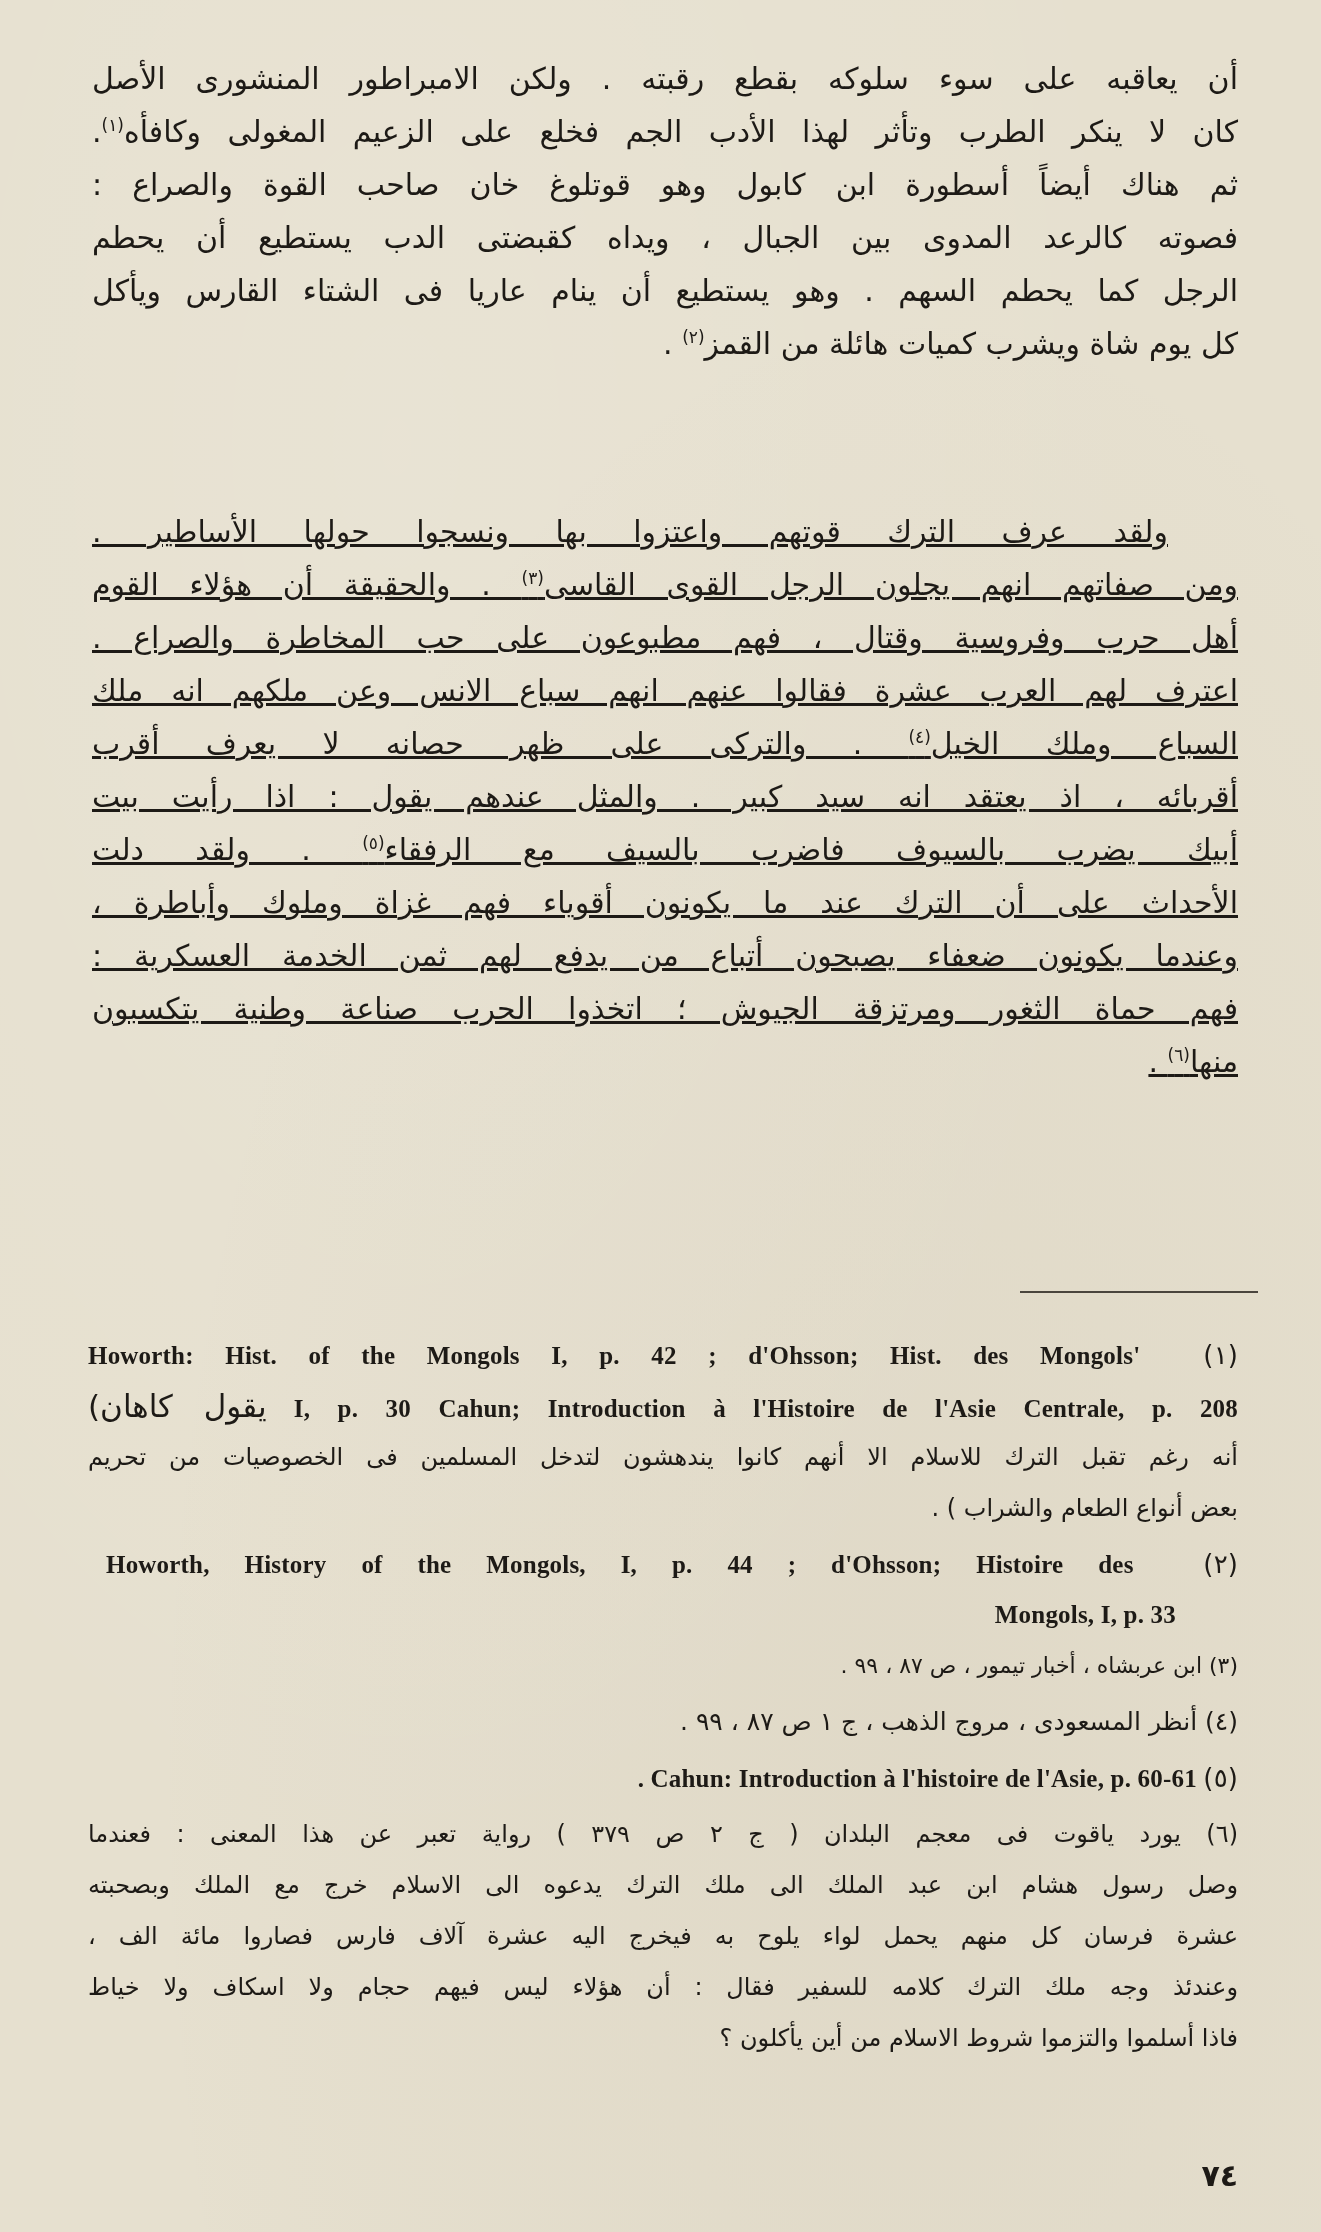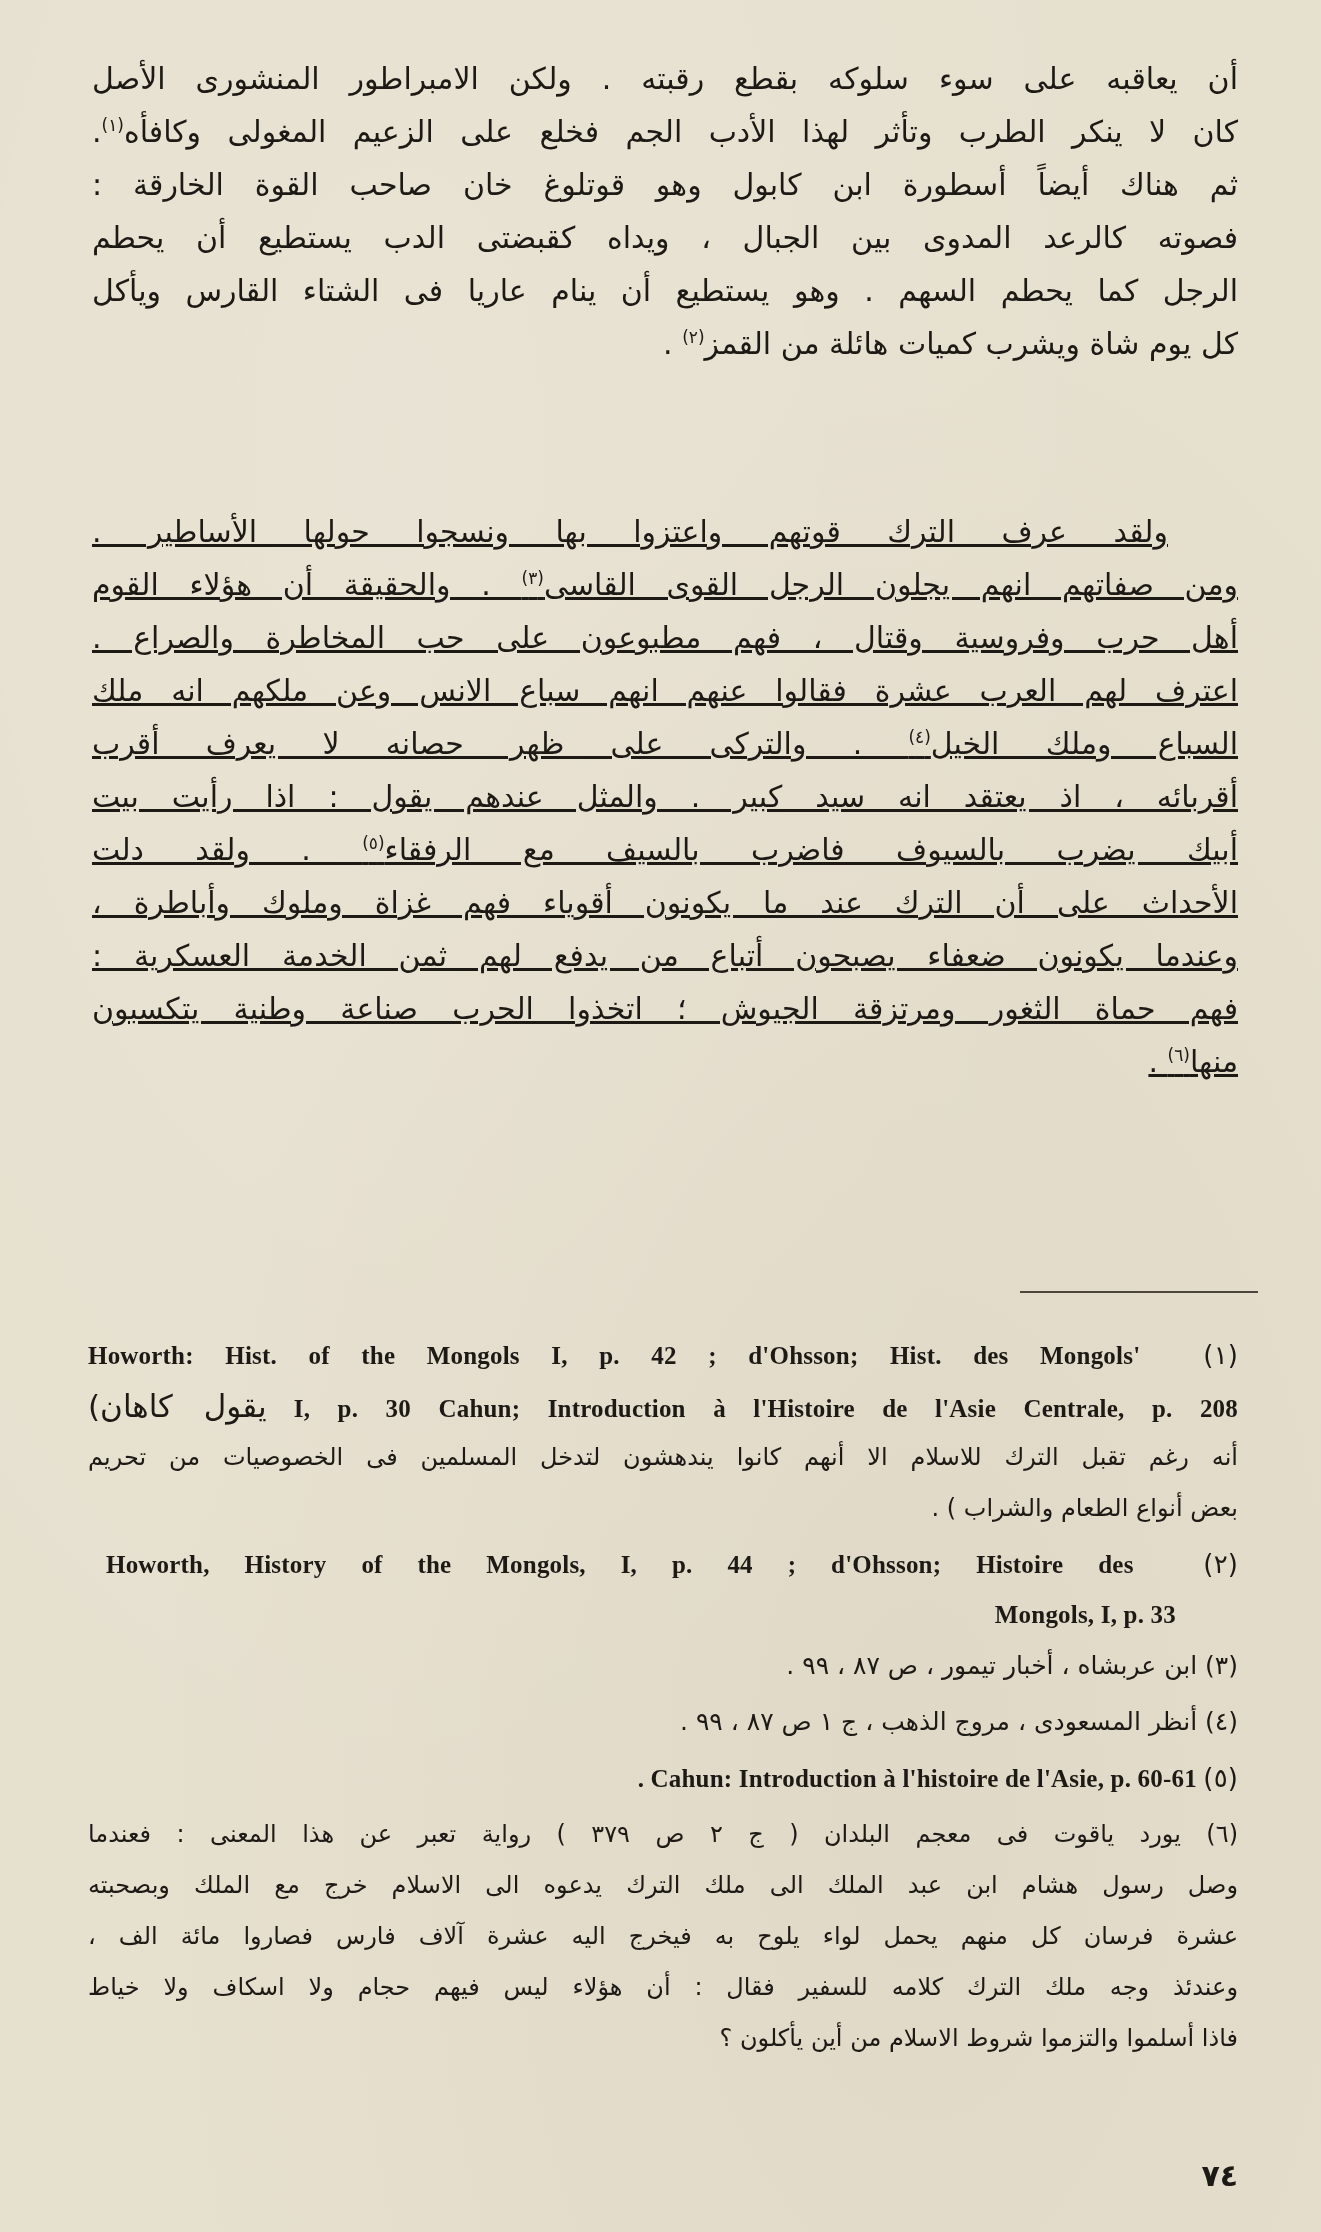--- a/index.html
+++ b/index.html
@@ -115,21 +115,21 @@
   }
 </style>
 </head>
 <body>
 
 <div class="page">
 
   <div class="body-text p1">
     <span class="body-line">أن يعاقبه على سوء سلوكه بقطع رقبته . ولكن الامبراطور المنشورى الأصل</span>
     <span class="body-line"><span>كان لا ينكر الطرب وتأثر لهذا الأدب الجم فخلع على الزعيم المغولى وكافأه</span><sup class="fn">(١)</sup><span>.</span></span>
-    <span class="body-line">ثم هناك أيضاً أسطورة ابن كابول وهو قوتلوغ خان صاحب القوة الخارقة :</span>
+    <span class="body-line">ثم هناك أيضاً أسطورة ابن كابول وهو قوتلوغ خان صاحب القوة والصراع :</span>
     <span class="body-line">فصوته كالرعد المدوى بين الجبال ، ويداه كقبضتى الدب يستطيع أن يحطم</span>
     <span class="body-line">الرجل كما يحطم السهم . وهو يستطيع أن ينام عاريا فى الشتاء القارس ويأكل</span>
     <span class="body-line last"><span>كل يوم شاة ويشرب كميات هائلة من القمز</span><sup class="fn">(٢)</sup><span> .</span></span>
   </div>
 
   <div class="body-text p2">
     <span class="body-line indent">ولقد عرف الترك قوتهم واعتزوا بها ونسجوا حولها الأساطير .</span>
     <span class="body-line"><span>ومن صفاتهم انهم يجلون الرجل القوى القاسى</span><sup class="fn">(٣)</sup><span> . والحقيقة أن هؤلاء القوم</span></span>
     <span class="body-line">أهل حرب وفروسية وقتال ، فهم مطبوعون على حب المخاطرة والصراع .</span>
     <span class="body-line">اعترف لهم العرب عشرة فقالوا عنهم انهم سباع الانس وعن ملكهم انه ملك</span>
@@ -152,21 +152,21 @@
       <span class="fn-line arabic-fn">أنه رغم تقبل الترك للاسلام الا أنهم كانوا يندهشون لتدخل المسلمين فى الخصوصيات من تحريم</span>
       <span class="fn-line arabic-fn last">بعض أنواع الطعام والشراب ) .</span>
     </div>
 
     <div class="fn-block mt-sm" style="padding-left:18px;">
       <span class="fn-line latin"><span>Howorth, History of the Mongols, I, p. 44 ; d'Ohsson; Histoire des</span>&nbsp;&nbsp;<span class="fn-num">(٢)</span></span>
       <span class="fn-line latin right-align" style="padding-right:62px;">Mongols, I, p. 33</span>
     </div>
 
     <div class="fn-block">
-      <span class="fn-line arabic-fn last" style="font-size:25px;">(٣) ابن عربشاه ، أخبار تيمور ، ص ٨٧ ، ٩٩ .</span>
+      <span class="fn-line arabic-fn last" style="font-size:22px;">(٣) ابن عربشاه ، أخبار تيمور ، ص ٨٧ ، ٩٩ .</span>
     </div>
 
     <div class="fn-block mt-sm">
       <span class="fn-line arabic-fn last" style="font-size:25px;">(٤) أنظر المسعودى ، مروج الذهب ، ج ١ ص ٨٧ ، ٩٩ .</span>
     </div>
 
     <div class="fn-block mt-sm">
       <span class="fn-line latin right-align"><span>. Cahun: Introduction à l'histoire de l'Asie, p. 60-61</span>&nbsp;<span class="fn-num">(٥)</span></span>
     </div>
 

